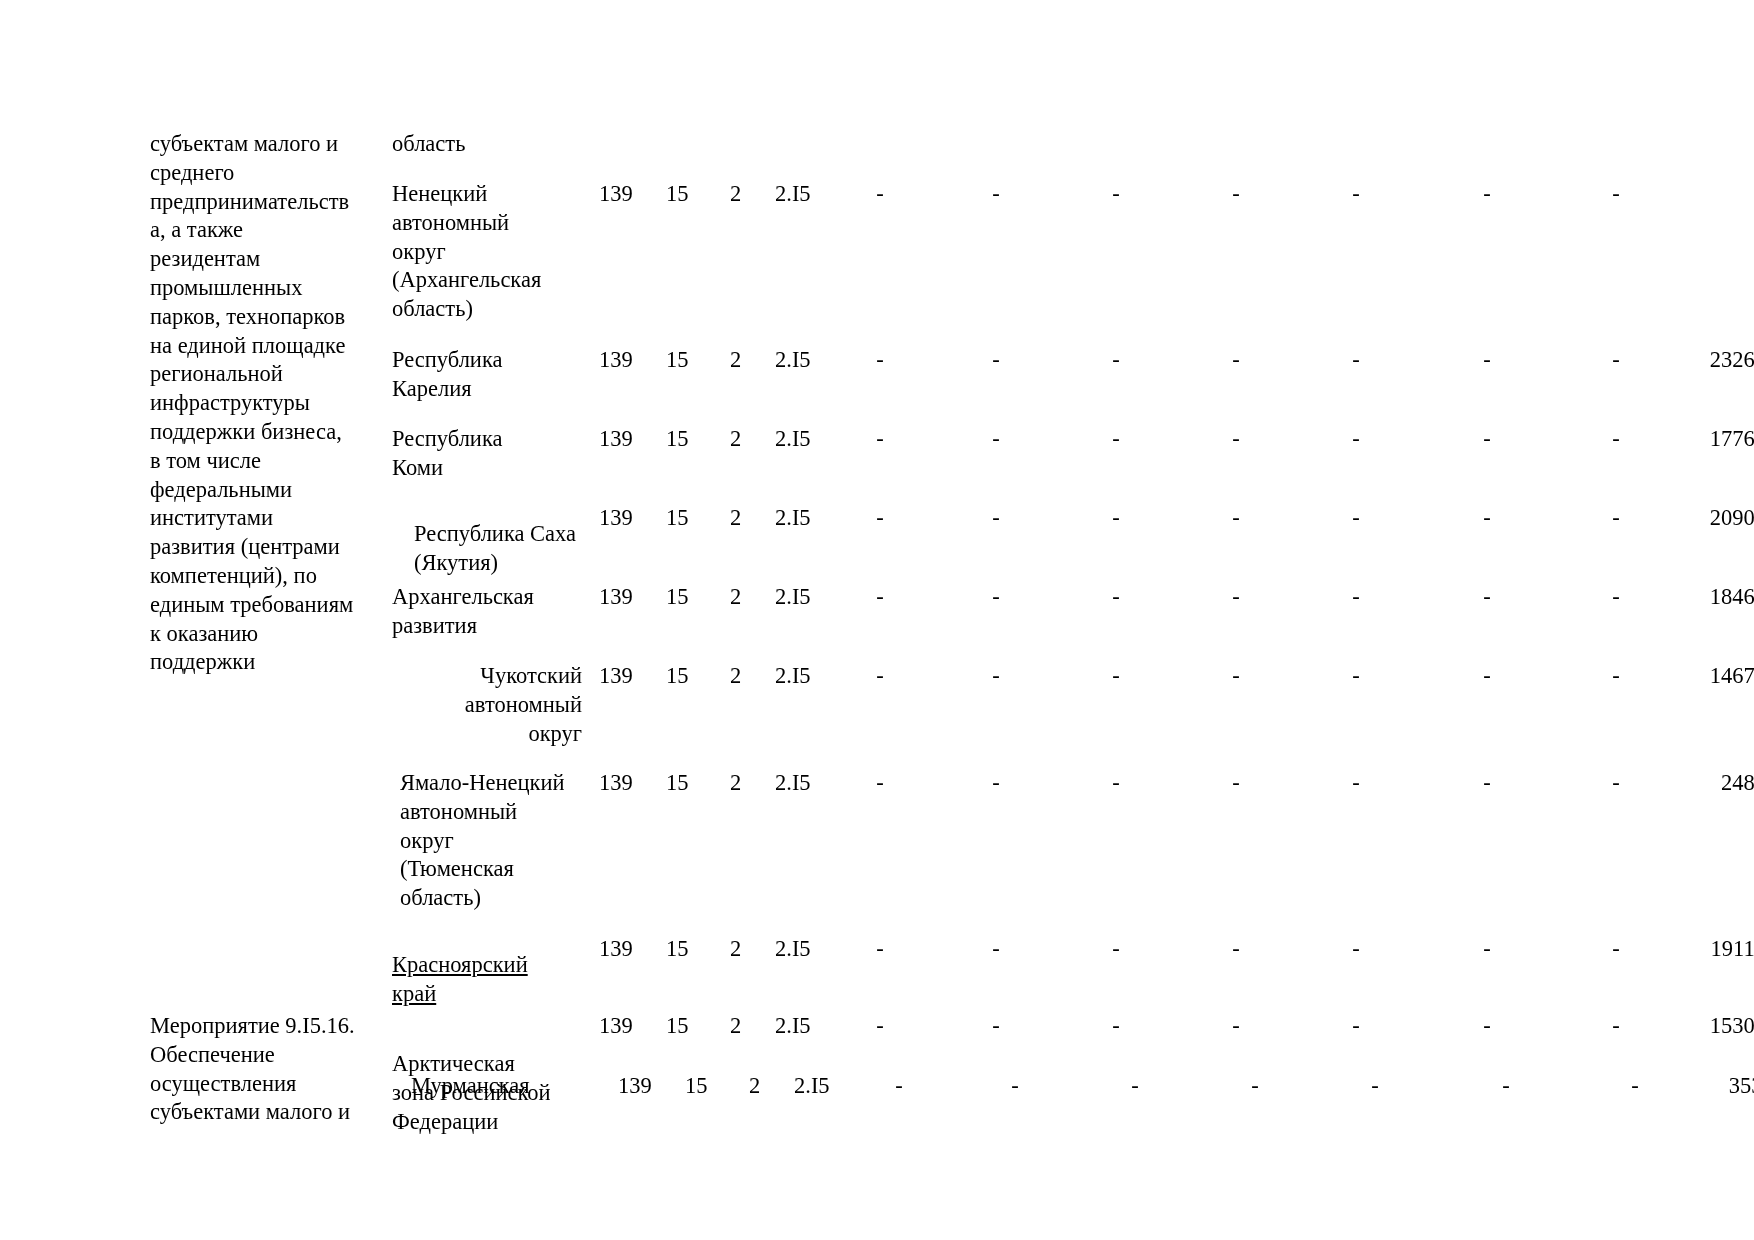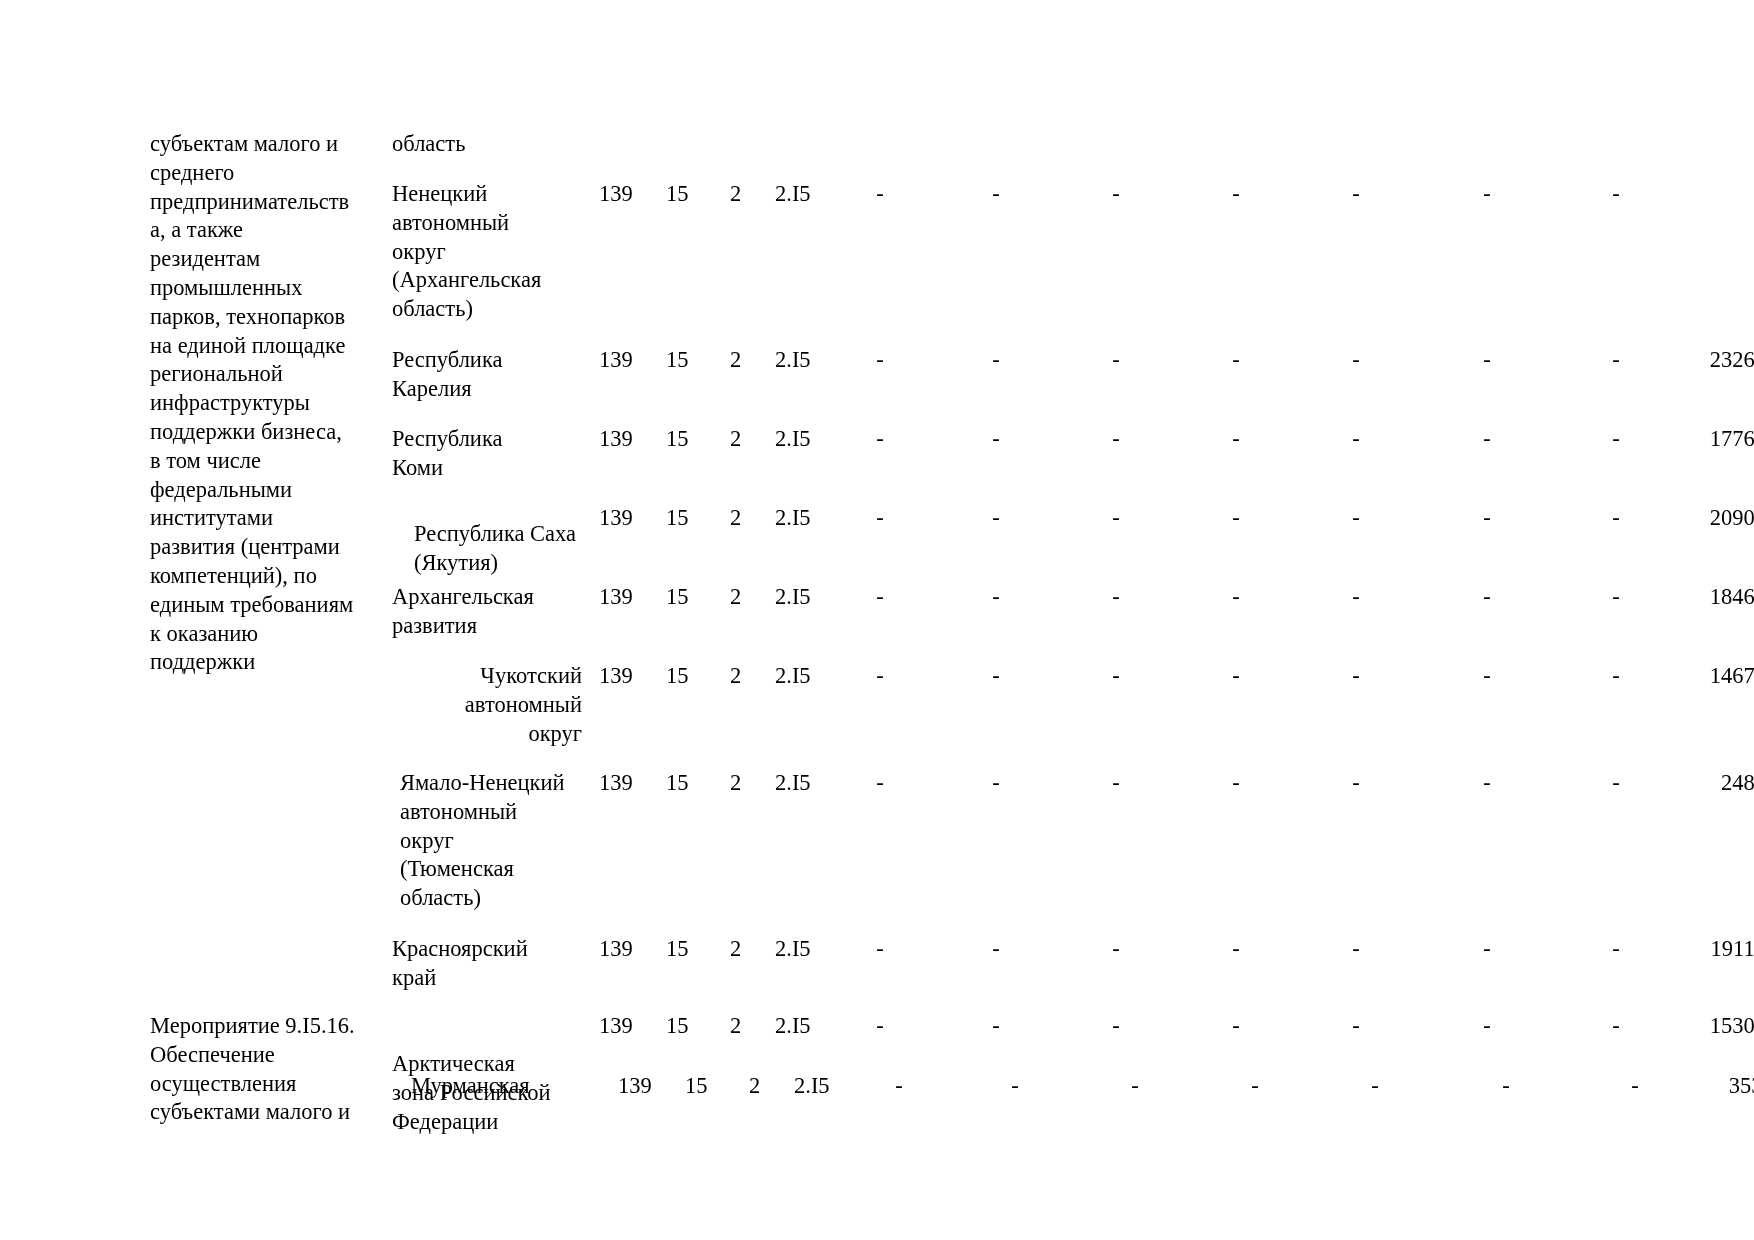--- a/index.html
+++ b/index.html
@@ -215,21 +215,21 @@
     <span class="cell dash d2">-</span>
     <span class="cell dash d3">-</span>
     <span class="cell dash d4">-</span>
     <span class="cell dash d5">-</span>
     <span class="cell dash d6">-</span>
     <span class="cell dash d7">-</span>
     <span class="cell total">2480</span>
   </div>
 
   <div class="row" style="top:935px;">
-    <div class="region" style="top:0;left:392px;">Красноярский
+    <div class="region" style="top:16px;left:392px;text-decoration:underline;">Красноярский
 край</div>
     <span class="cell c-kbk1">139</span>
     <span class="cell c-kbk2">15</span>
     <span class="cell c-kbk3">2</span>
     <span class="cell c-kbk4">2.I5</span>
     <span class="cell dash d1">-</span>
     <span class="cell dash d2">-</span>
     <span class="cell dash d3">-</span>
     <span class="cell dash d4">-</span>
     <span class="cell dash d5">-</span>

